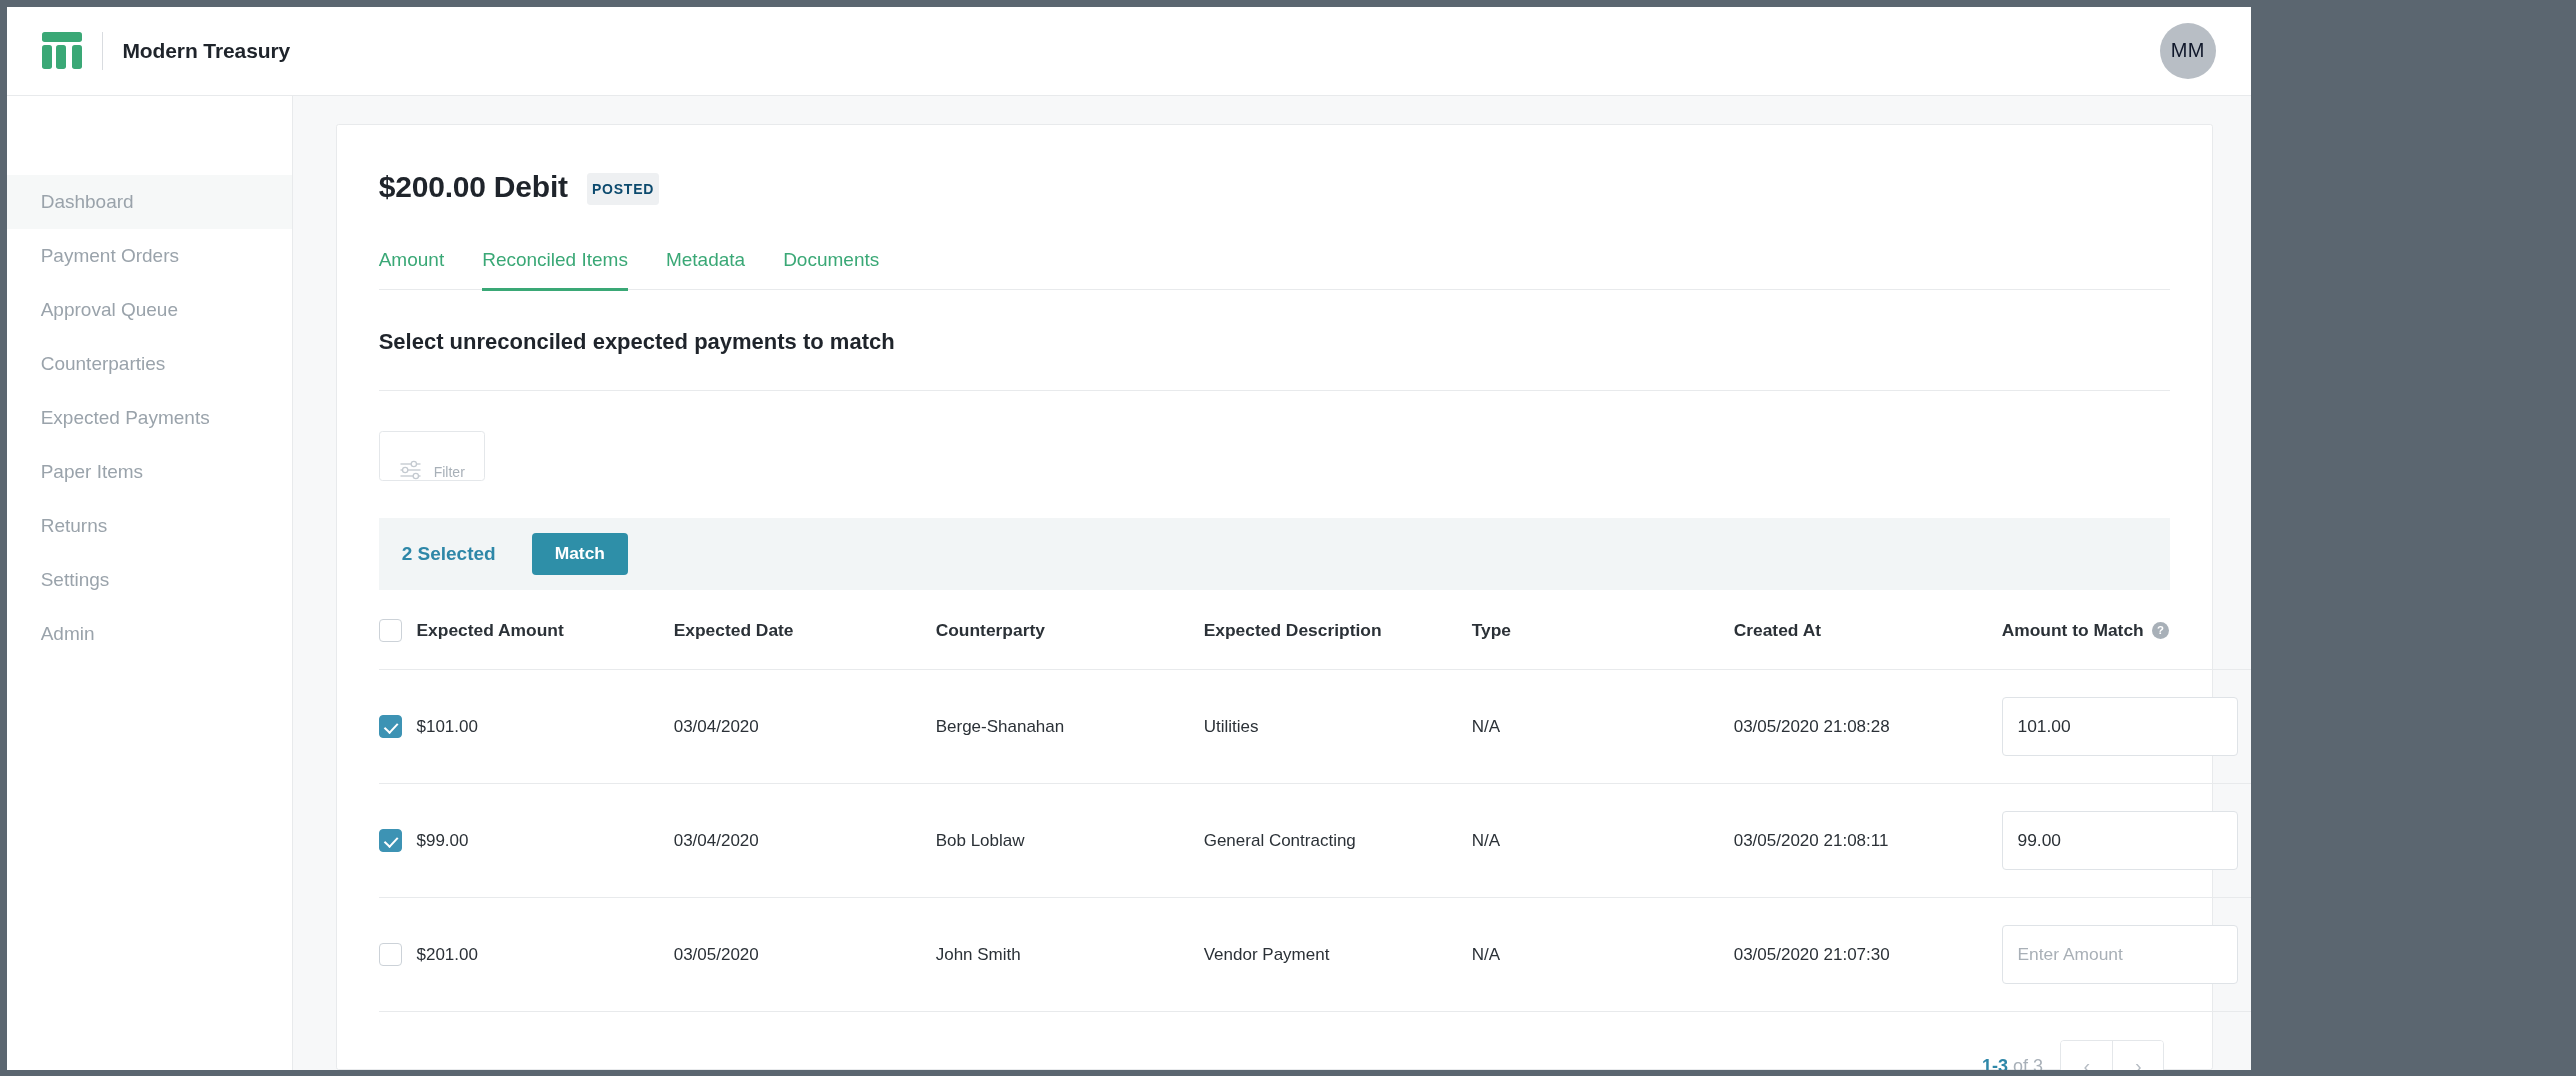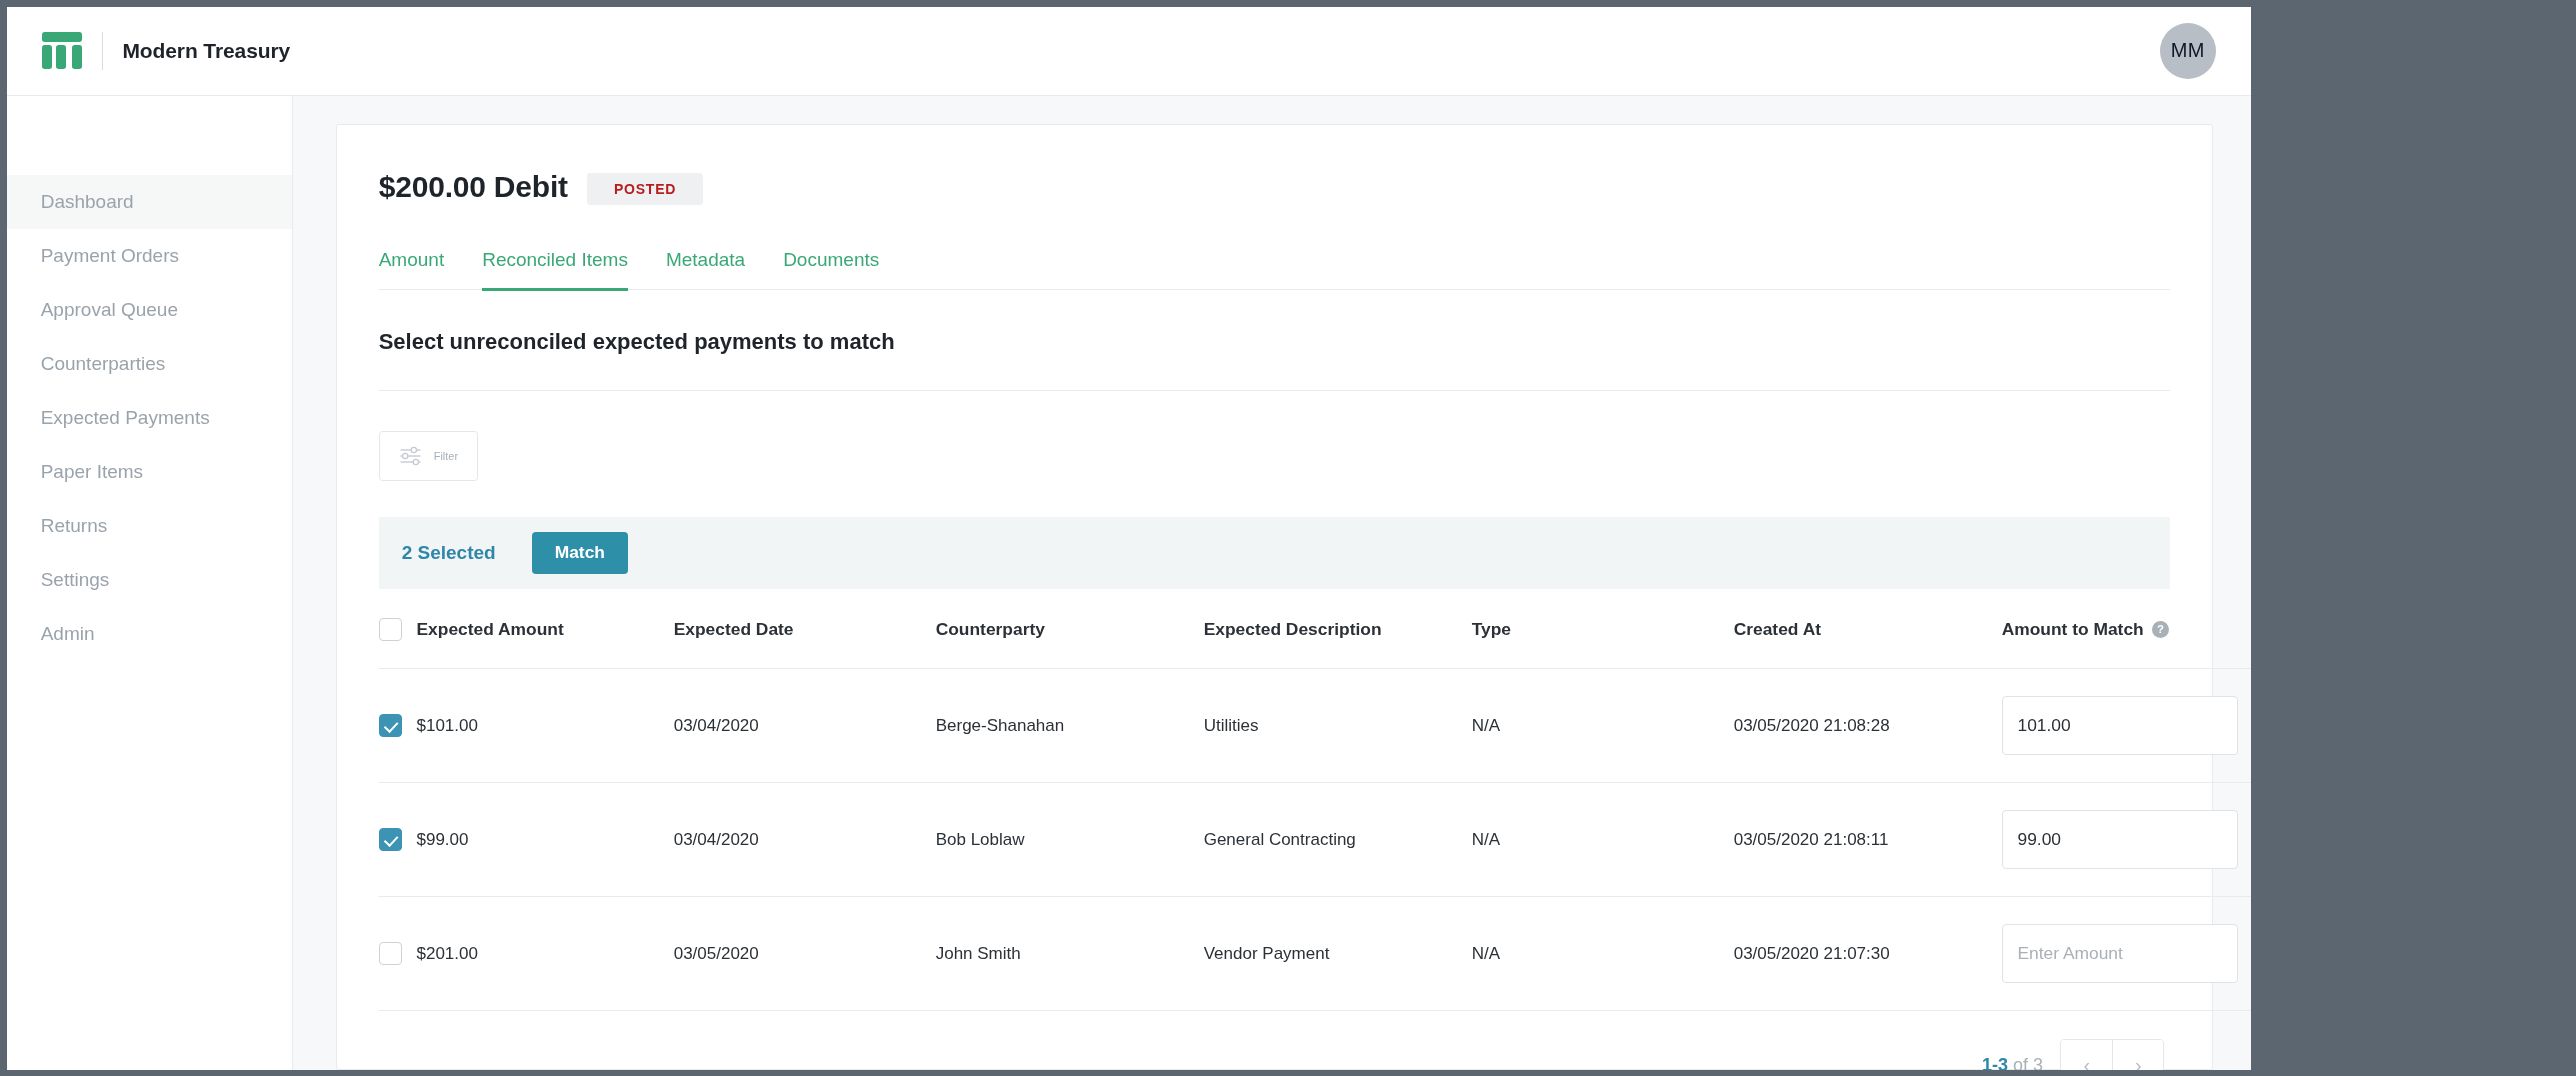--- a/index.html
+++ b/index.html
@@ -122,25 +122,25 @@
 
   .page-head { display: flex; align-items: center; gap: 19px; }
   .page-title {
     font-size: 30px;
     font-weight: bold;
     color: #1f242b;
     letter-spacing: -0.2px;
   }
   .badge {
     background: #eef0f2;
-    color: #b91c1c;
+    color: #0c4a6e;
     font-size: 14px;
     font-weight: bold;
     letter-spacing: 0.8px;
-    padding: 8px 27px;
+    padding: 8px 5px;
     border-radius: 3.4px;
     margin-top: 4px;
   }
 
   
   .tabs {
     display: flex;
     gap: 38px;
     margin-top: 44px;
     border-bottom: 1.3px solid #e8eaec;
@@ -165,29 +165,29 @@
   .hr {
     height: 0.7px;
     background: #e8eaec;
     margin-top: 35px;
   }
 
   
   .filter-row { margin-top: 40px; }
   .filter-btn {
     display: inline-flex;
-    align-items: center;
+    align-items: flex-end;
     gap: 12px;
     height: 50px;
     padding: 0 19px;
     border: 0.7px solid #e4e7ea;
     border-radius: 3.4px;
     background: #ffffff;
     color: #a8b0b8;
-    font-size: 11px;
+    font-size: 14px;
     cursor: pointer;
   }
   .sliders-icon { width: 23px; height: 20px; display:block; }
 
   
   .select-bar {
     margin-top: 36px;
     background: #f2f5f6;
     height: 72px;
     display: flex;

